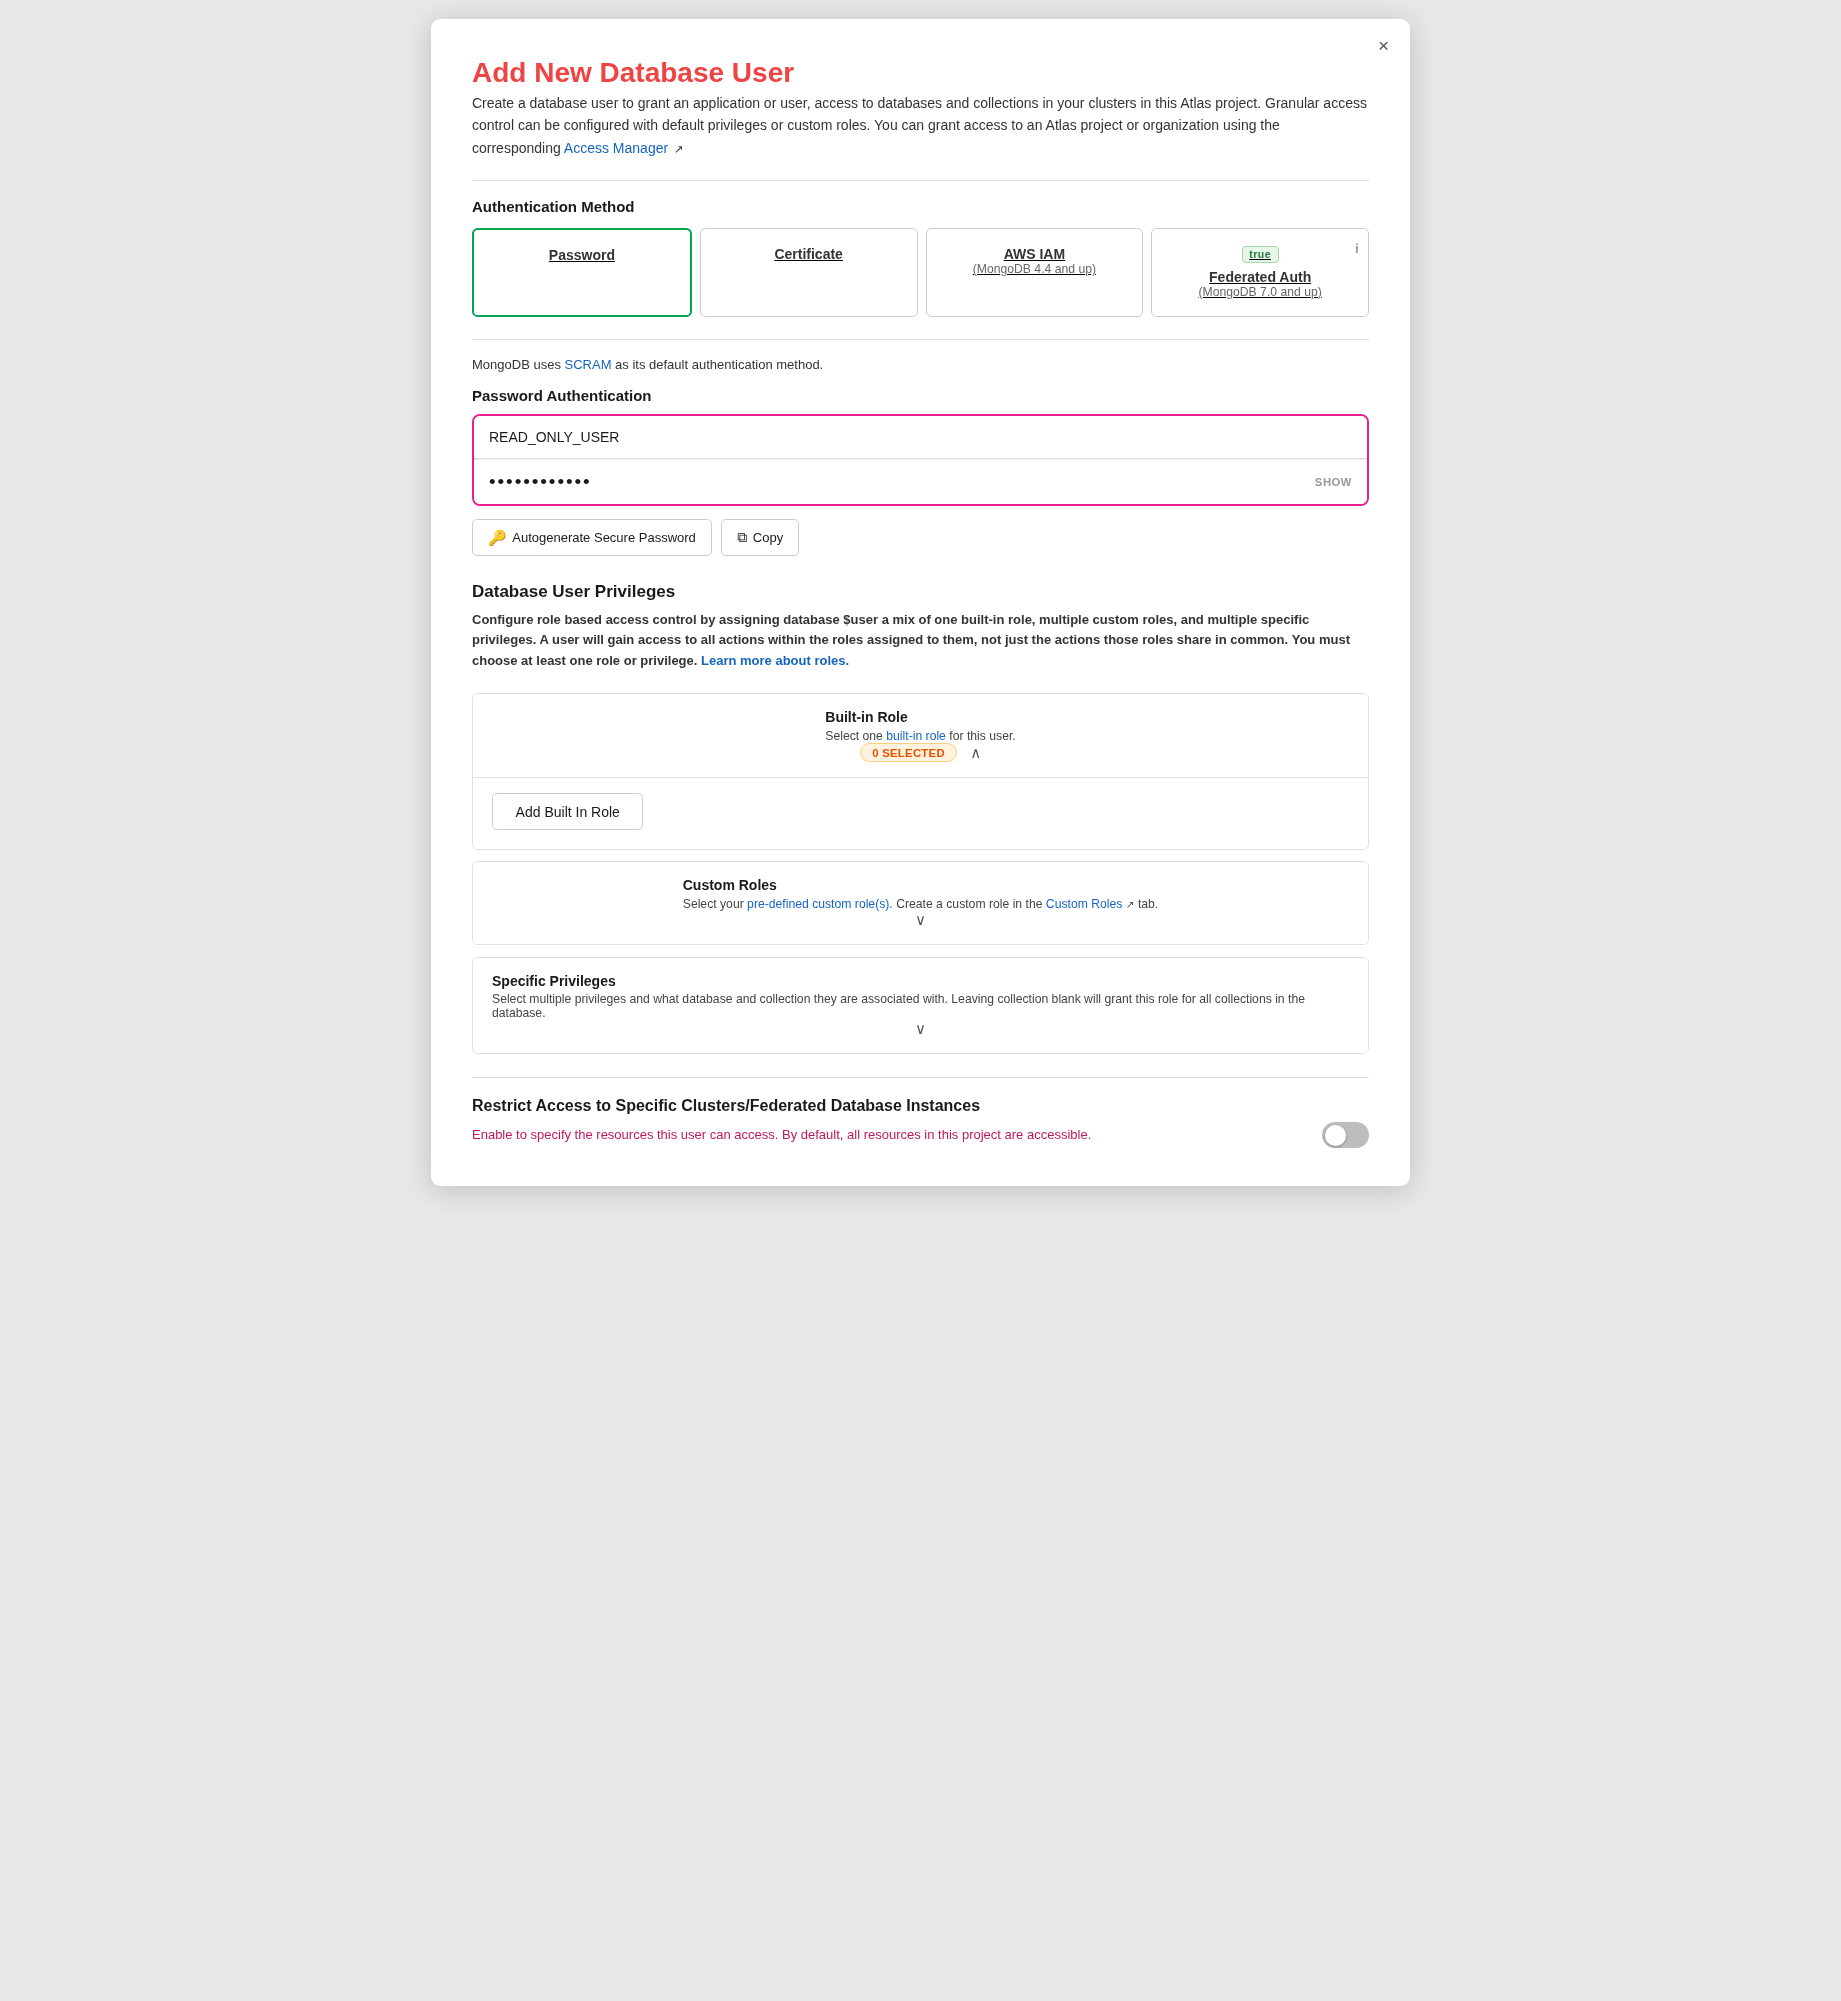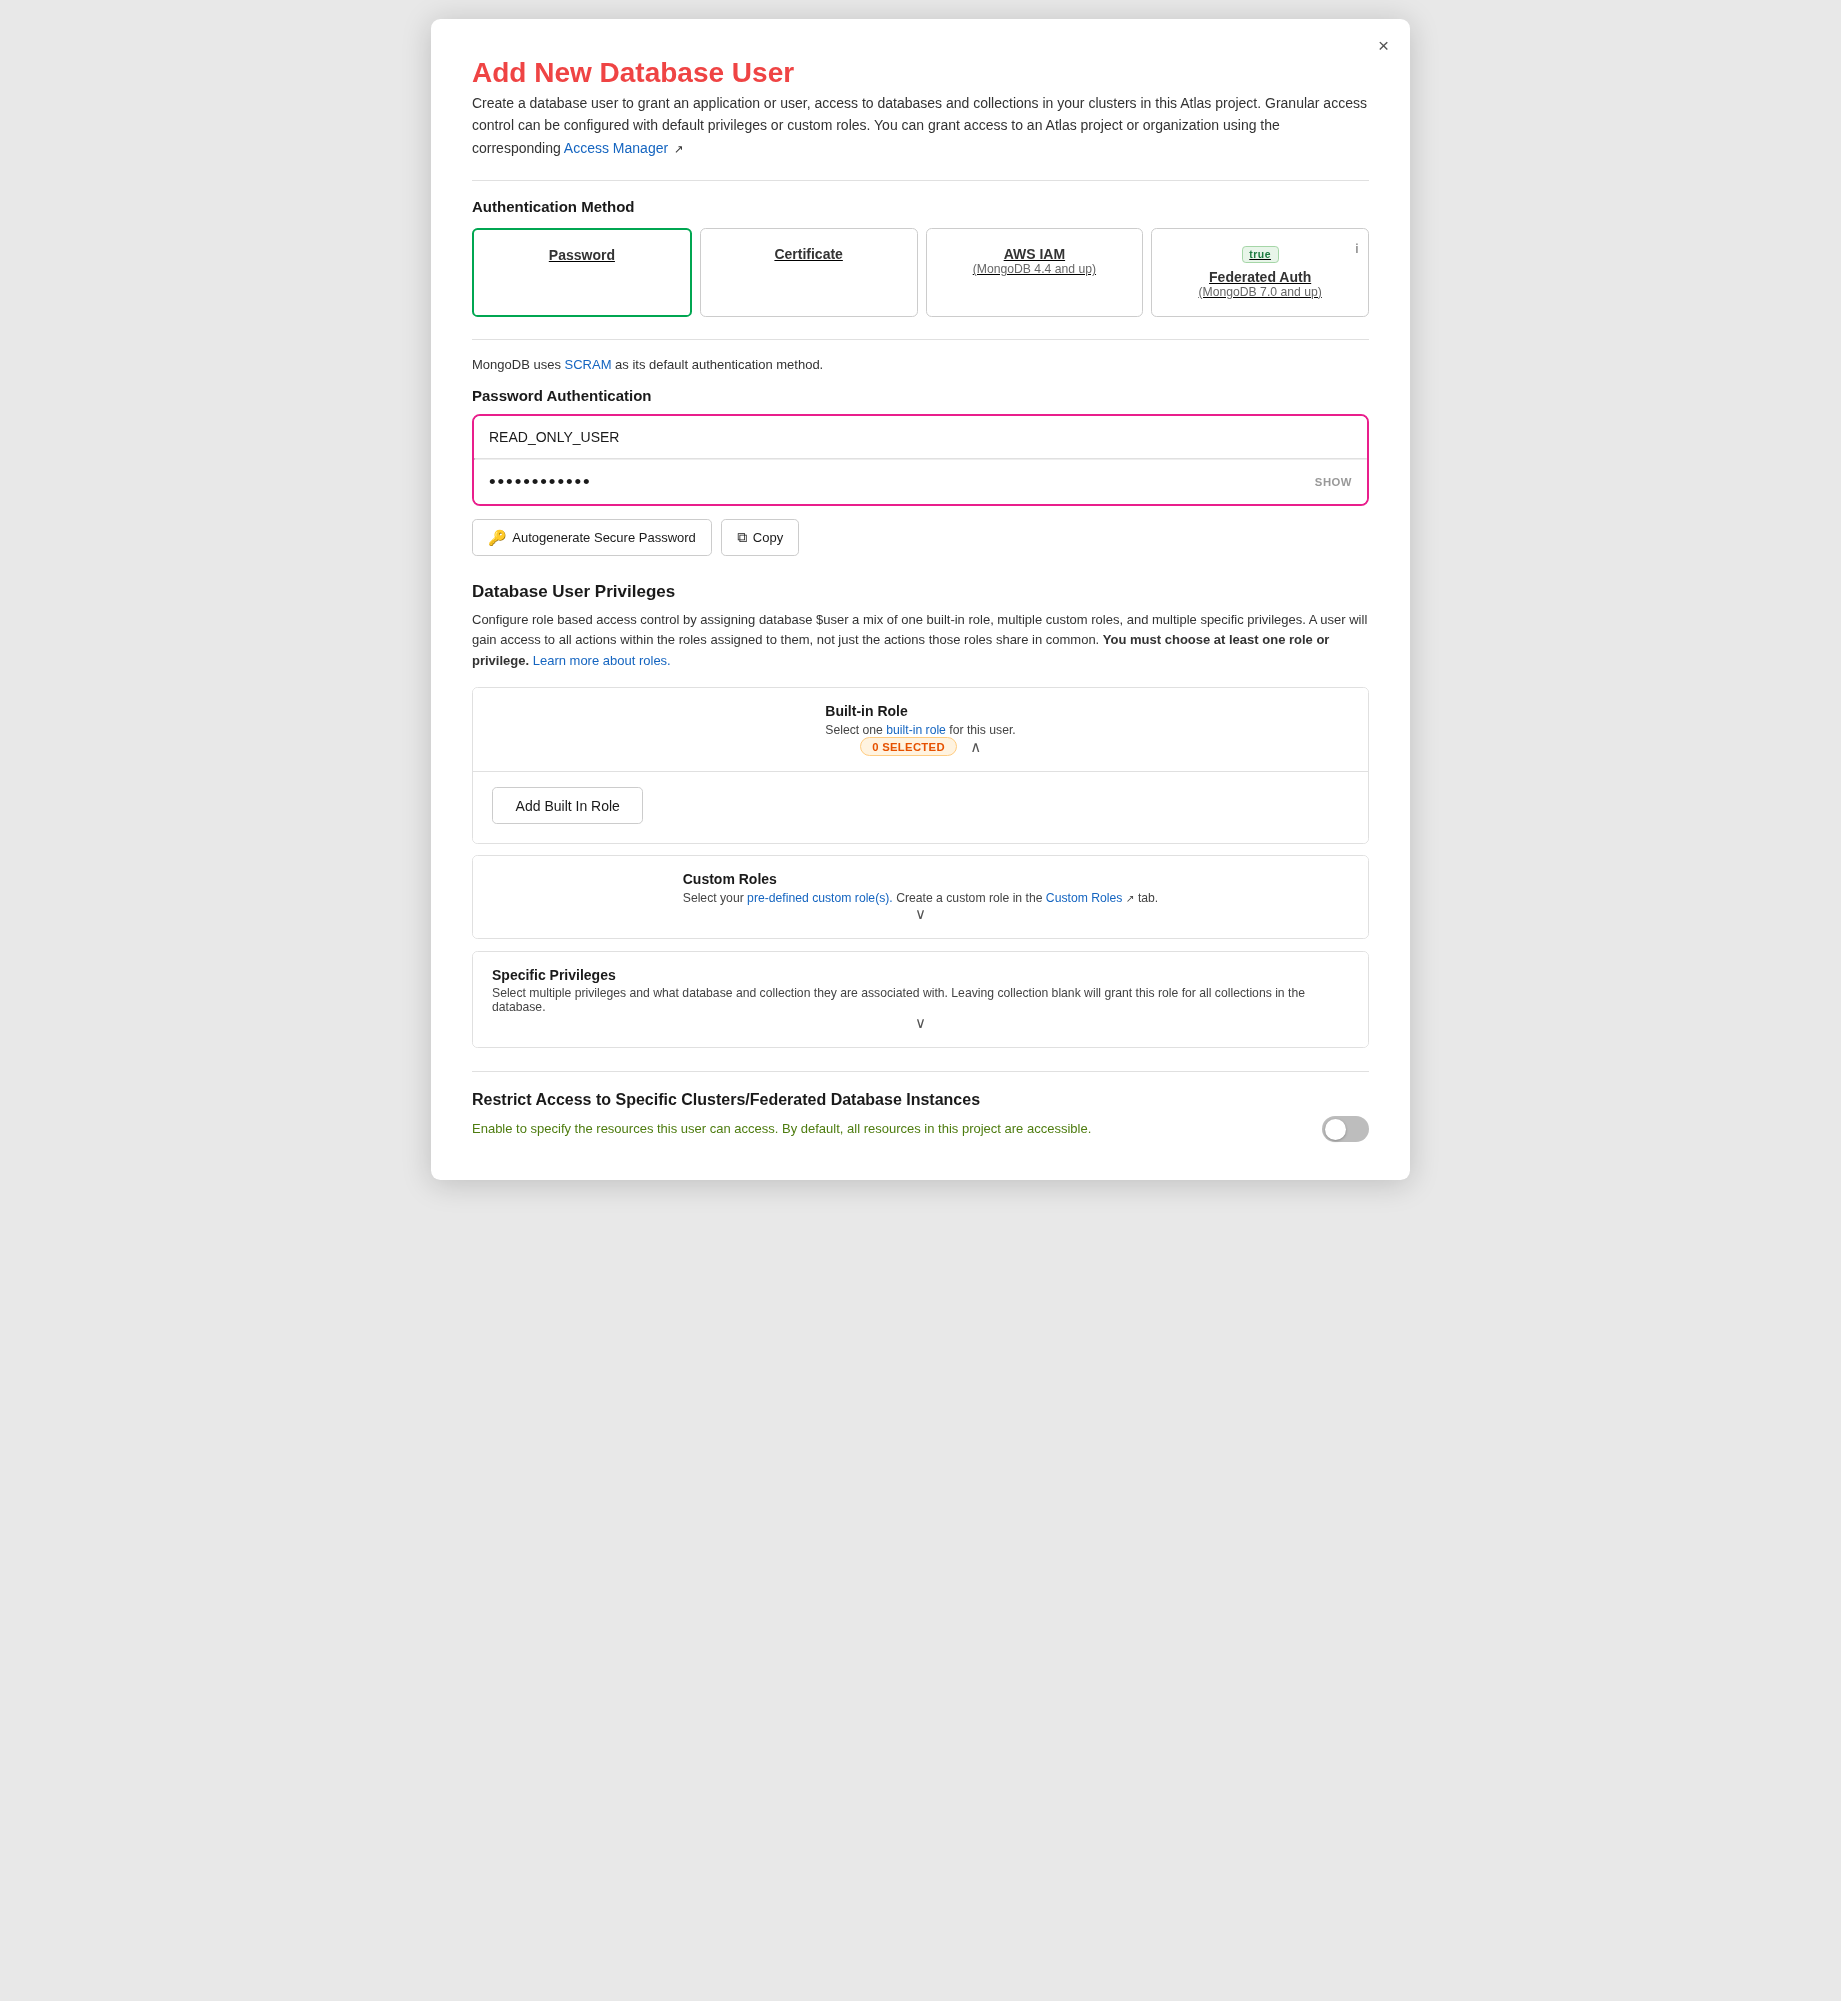--- a/index.html
+++ b/index.html
@@ -184,21 +184,22 @@
     .privileges-label {
       font-size: 17px;
       font-weight: 700;
       color: #1a1a1a;
       margin-bottom: 7.5px;
     }
     .privileges-description {
       font-size: 13px;
       color: #333;
       line-height: 1.6;
-      margin-bottom: 15px;
+      margin-bottom: 21px;
+      font-weight: bold;
     }
     .role-section {
       border: 0.9px solid #e0e0e0;
       border-radius: 5.6px;
       margin-bottom: 11.3px;
       overflow: hidden;
     }
     .role-header {
       display: flex;
       align-items: center;
@@ -264,21 +265,21 @@
       color: #1a1a1a;
       margin-bottom: 7.5px;
     }
     .restrict-row {
       display: flex;
       align-items: center;
       justify-content: space-between;
     }
     .restrict-desc {
       font-size: 13px;
-      color: #4d7c0f;
+      color: #be185d;
       line-height: 1.6;
       flex: 1;
       margin-right: 22.6px;
     }
     .toggle {
       position: relative;
       width: 47px;
       height: 26px;
       flex-shrink: 0;
     }

